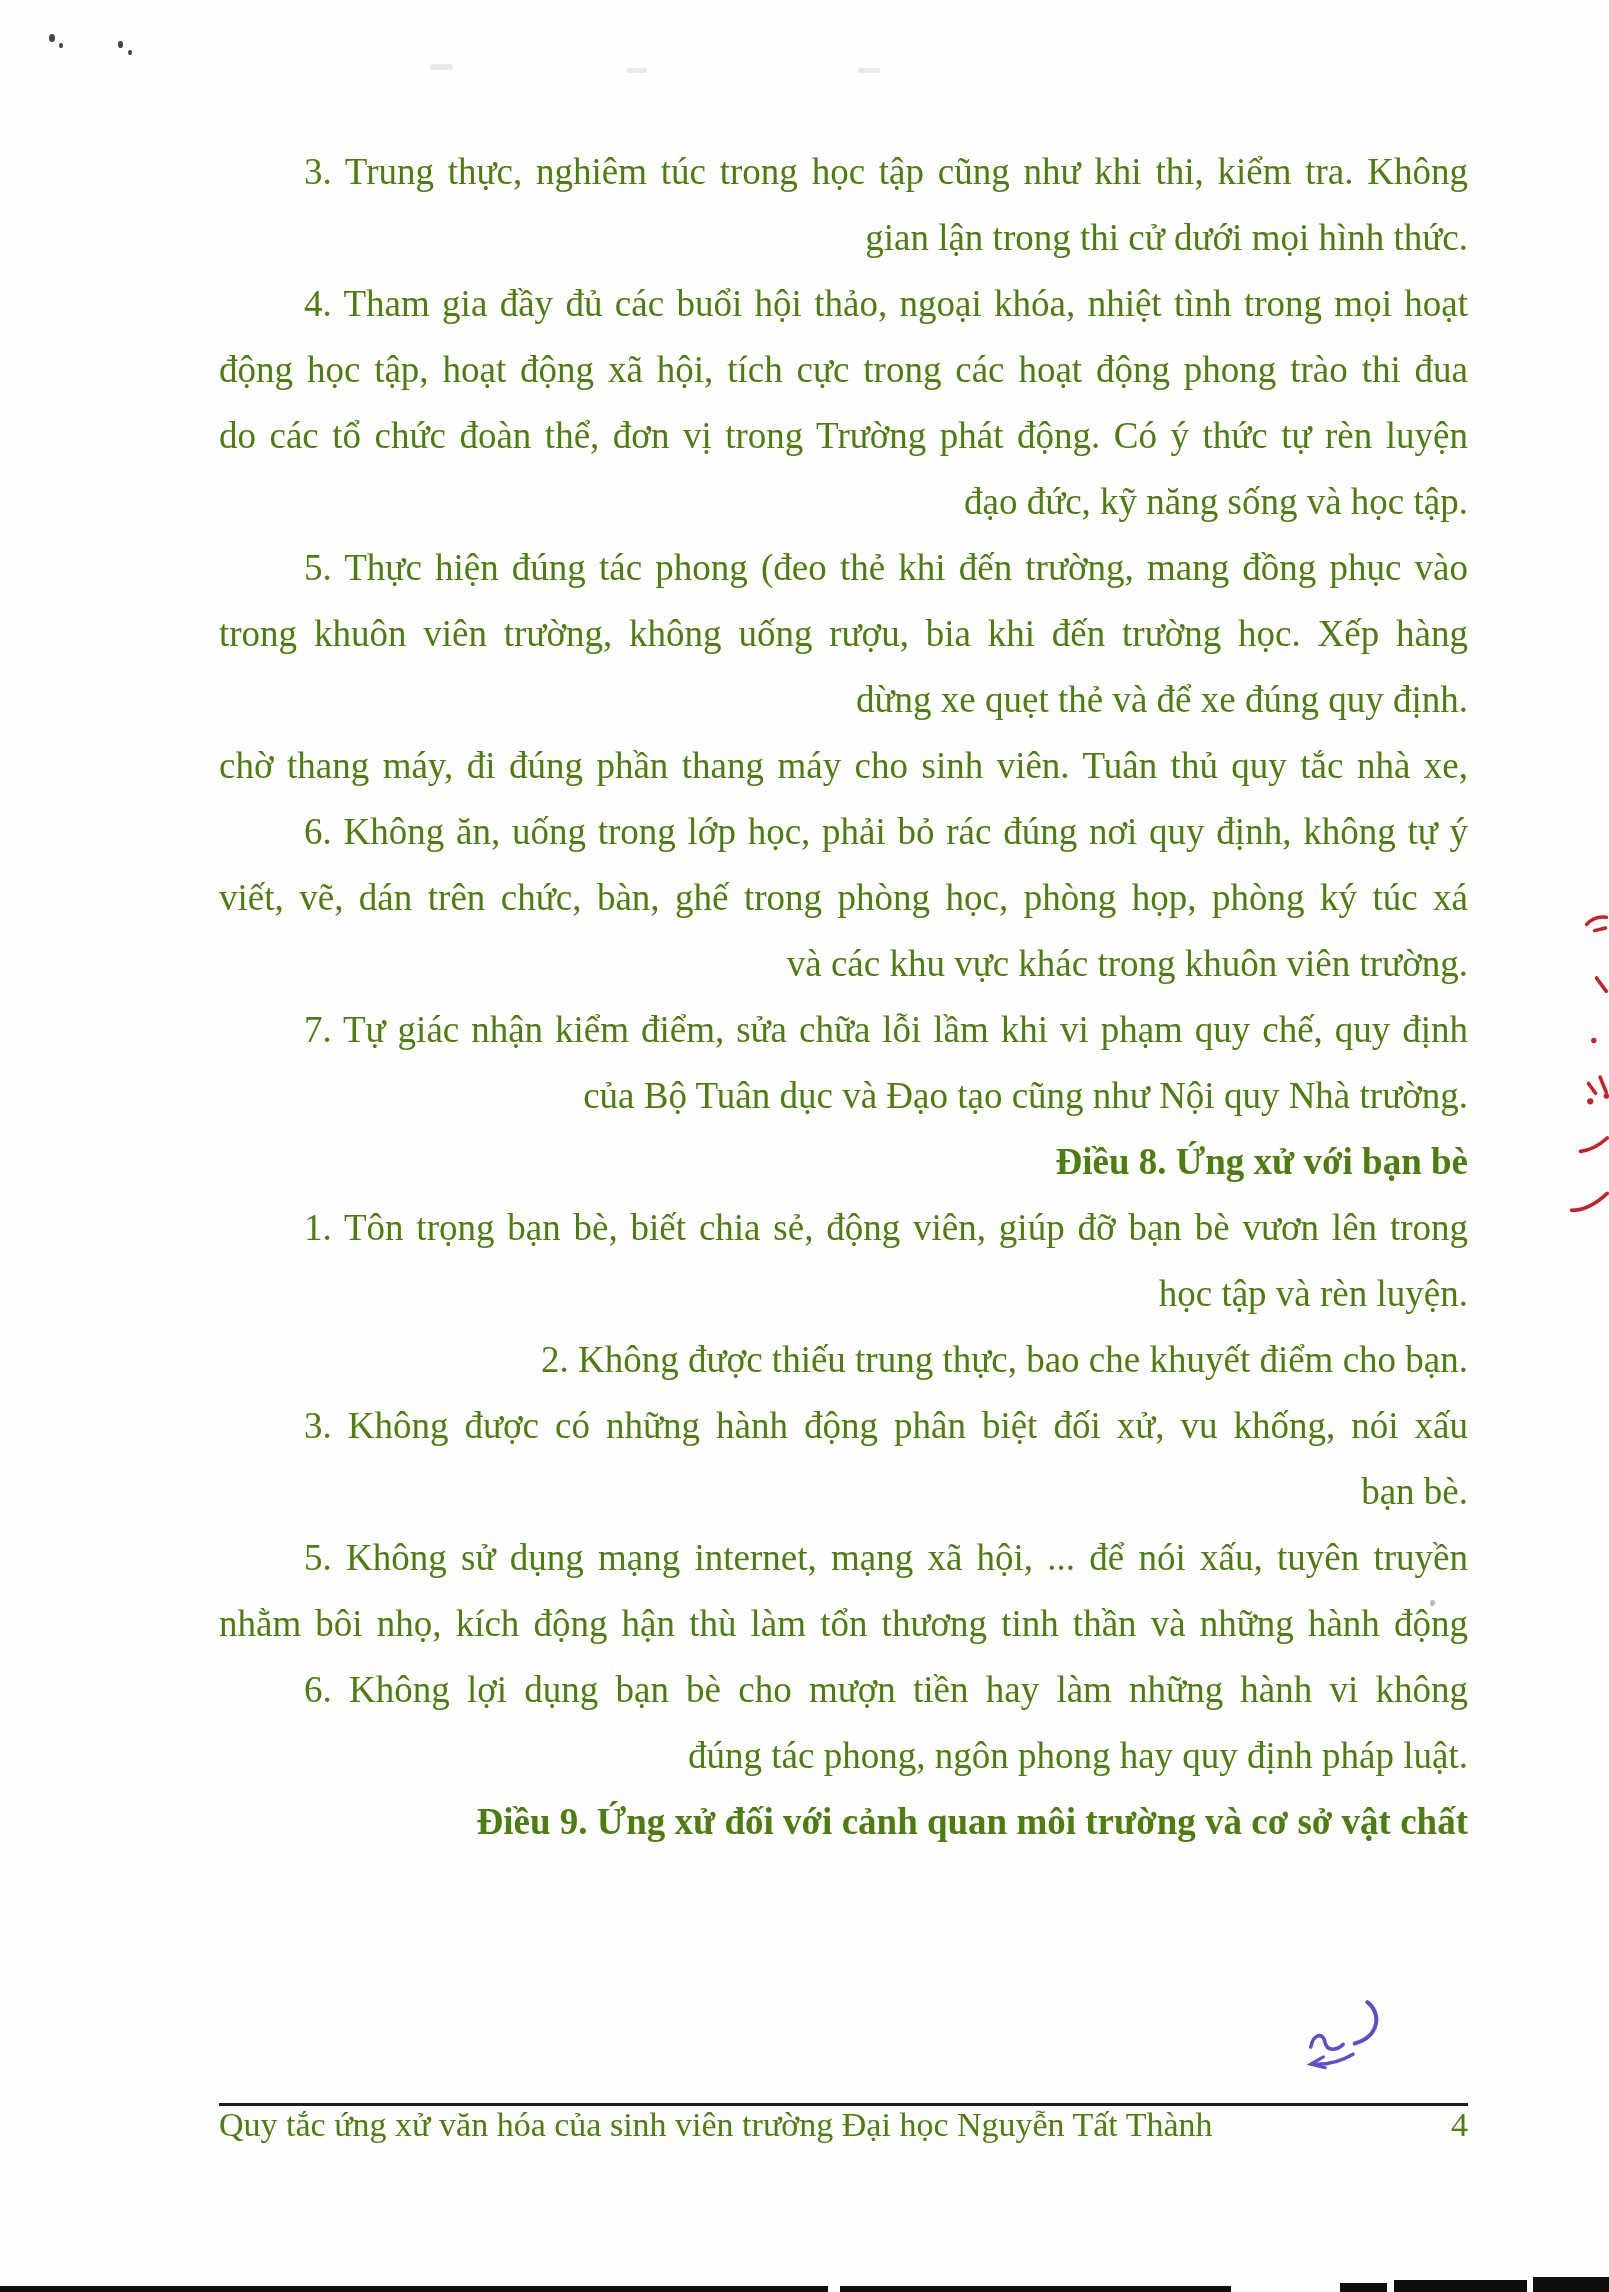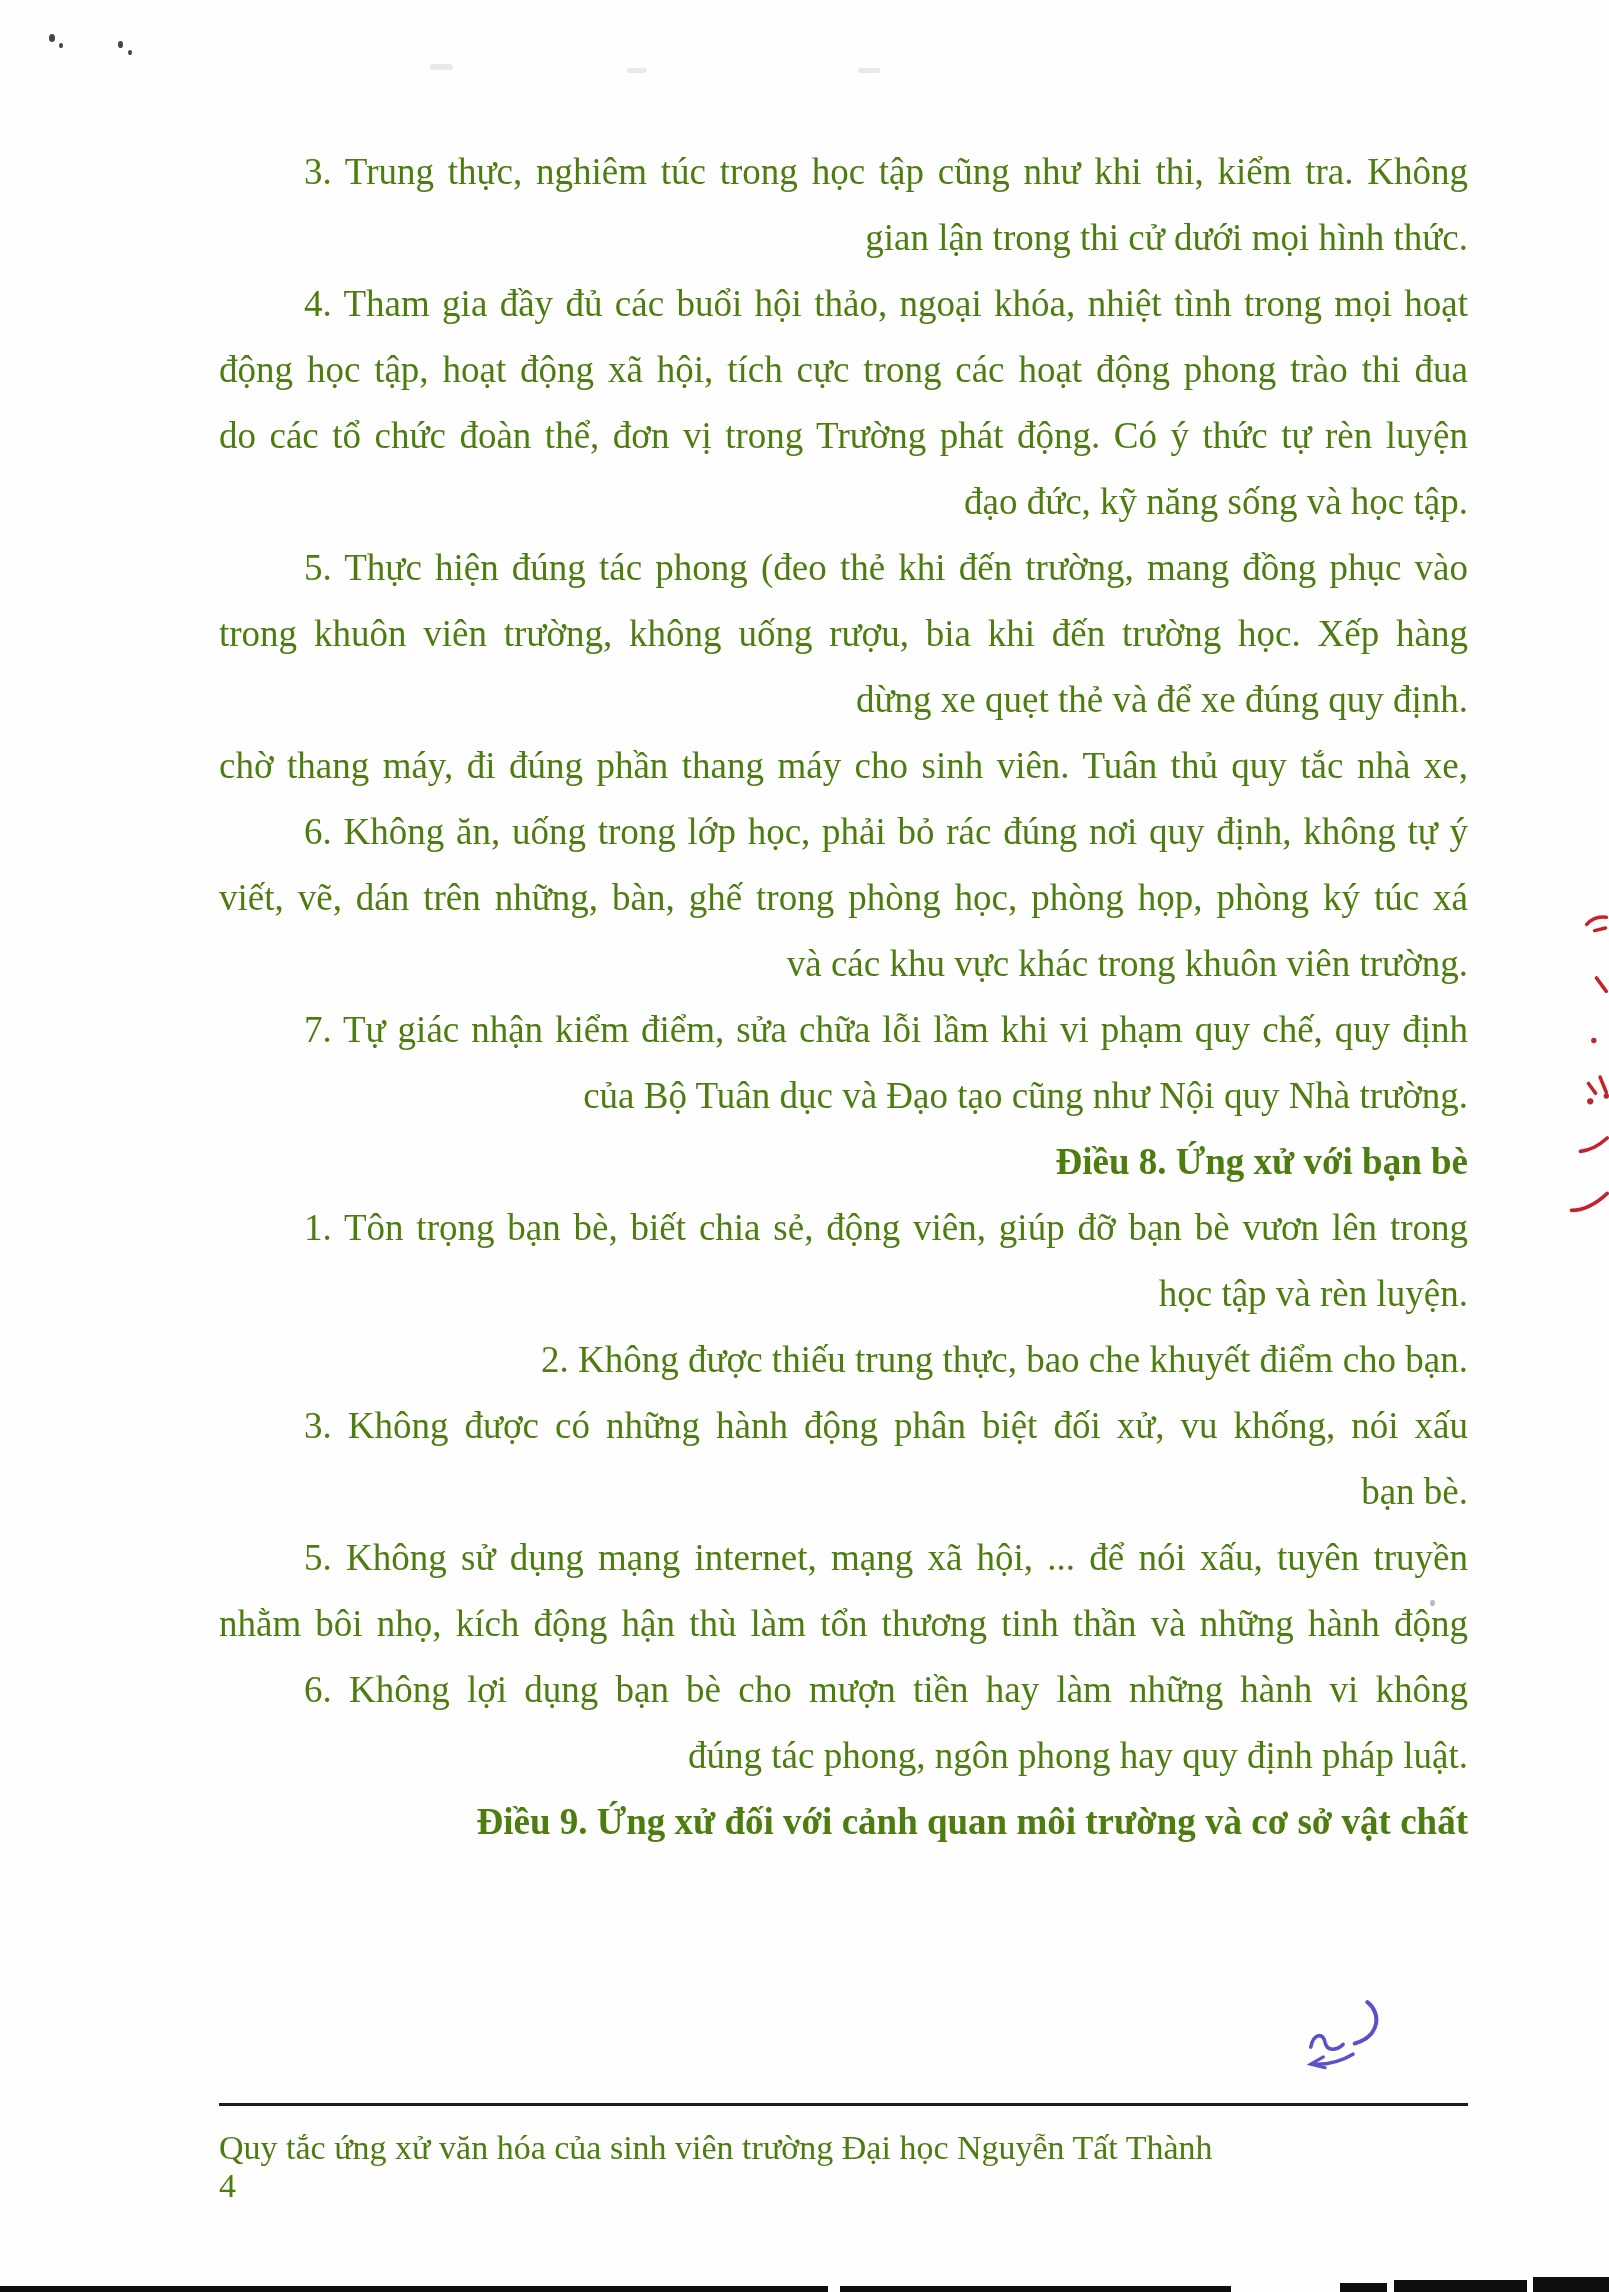--- a/index.html
+++ b/index.html
@@ -30,26 +30,25 @@
     text-align:justify;
     text-align-last:justify;
     text-justify:inter-word;
   }
   .para.heading .line{font-weight:bold;}
   .footer{
     position:absolute;
     left:219px;top:2103px;
     width:1249px;
     border-top:3.6px solid #1d1d1d;
-    padding-top:23px;
+    padding-top:0;
     display:flex;
     justify-content:space-between;
     align-items:baseline;
     font-size:34px;
-    flex-direction:column;
   }
   .speck{position:absolute;background:#44444c;border-radius:50%;}
   .smudge{position:absolute;background:#e9e9ec;border-radius:3.6px;}
   .scan-bar{position:absolute;background:#0d100d;}
   .annot{position:absolute;}
 </style>
 </head>
 <body>
 
 <div class="page">
@@ -75,21 +74,21 @@
         <div class="line" style="">đạo đức, kỹ năng sống và học tập.</div>
       </div>
       <div class="para body">
         <div class="line indent stretch" style="">5. Thực hiện đúng tác phong (đeo thẻ khi đến trường, mang đồng phục vào</div>
         <div class="line stretch" style="">trong khuôn viên trường, không uống rượu, bia khi đến trường học. Xếp hàng</div>
         <div class="line" style="">dừng xe quẹt thẻ và để xe đúng quy định.</div>
         <div class="line stretch" style="">chờ thang máy, đi đúng phần thang máy cho sinh viên. Tuân thủ quy tắc nhà xe,</div>
       </div>
       <div class="para body">
         <div class="line indent stretch" style="">6. Không ăn, uống trong lớp học, phải bỏ rác đúng nơi quy định, không tự ý</div>
-        <div class="line stretch" style="">viết, vẽ, dán trên những, bàn, ghế trong phòng học, phòng họp, phòng ký túc xá</div>
+        <div class="line stretch" style="">viết, vẽ, dán trên chức, bàn, ghế trong phòng học, phòng họp, phòng ký túc xá</div>
         <div class="line" style="">và các khu vực khác trong khuôn viên trường.</div>
       </div>
       <div class="para body">
         <div class="line indent stretch" style="">7. Tự giác nhận kiểm điểm, sửa chữa lỗi lầm khi vi phạm quy chế, quy định</div>
         <div class="line" style="">của Bộ Tuân dục và Đạo tạo cũng như Nội quy Nhà trường.</div>
       </div>
       <div class="para heading">
         <div class="line indent" style="">Điều 8. Ứng xử với bạn bè</div>
       </div>
       <div class="para body">

